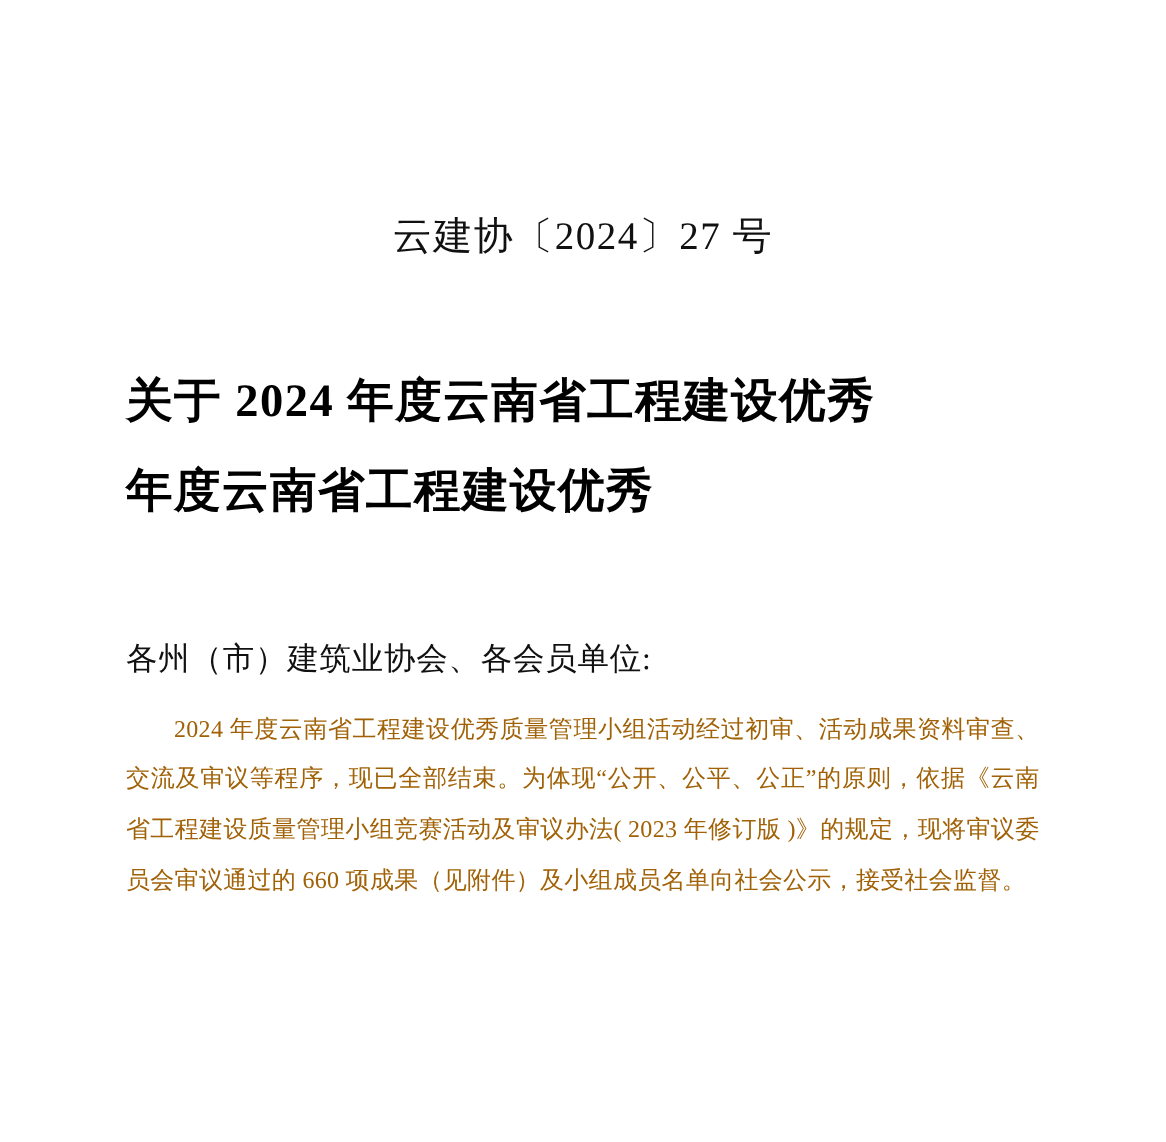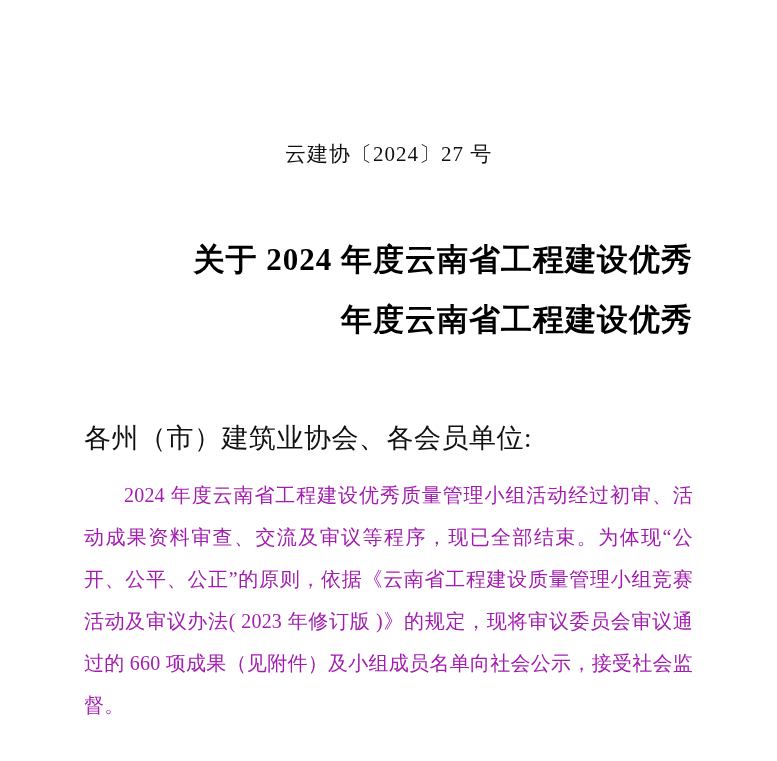--- a/index.html
+++ b/index.html
@@ -16,54 +16,54 @@
   }
   .page {
     position: relative;
     width: 777px;
     height: 761px;
     box-sizing: border-box;
     padding: 0 84px;
   }
   .doc-number {
     text-align: center;
-    font-size: 21px;
+    font-size: 26px;
     letter-spacing: 1px;
     margin-top: 140px;
     color: #111;
     font-family: "Liberation Serif", "DejaVu Serif", serif;
   }
   .doc-title {
-    text-align: right;
+    text-align: left;
     margin-top: 62px;
     font-size: 31px;
     font-weight: bold;
     line-height: 1.95;
     letter-spacing: 1px;
     color: #000;
   }
   .doc-title .line {
     display: block;
     white-space: nowrap;
   }
   .salutation {
     margin-top: 62px;
-    font-size: 27px;
+    font-size: 21px;
     letter-spacing: 0.5px;
     line-height: 1.9;
     color: #111;
   }
   .body-text {
     margin-top: 10px;
-    font-size: 20px;
+    font-size: 16px;
     line-height: 2.1;
     letter-spacing: 0.2px;
     text-align: justify;
     text-justify: inter-ideograph;
-    color: #a21caf;
+    color: #a16207;
   }
   .body-text p {
     margin: 0;
     text-indent: 2em;
   }
 </style>
 </head>
 <body>
 
 <div class="page">

